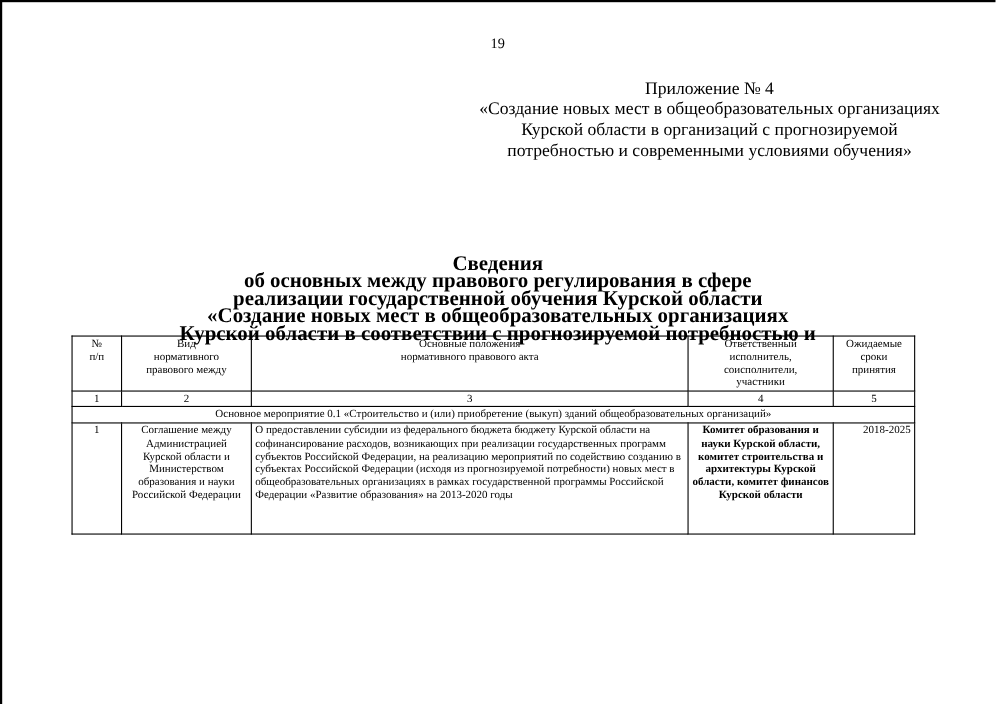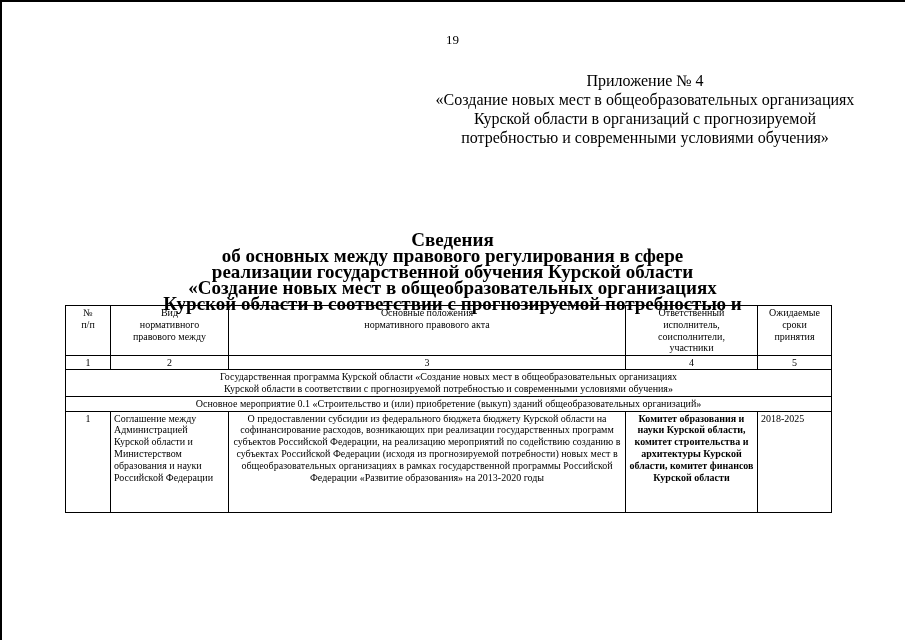--- a/index.html
+++ b/index.html
@@ -46,24 +46,24 @@
   .reg-table th {
     font-weight: normal;
     text-align: center;
     white-space: pre-line;
   }
   .header-row th { height: 47px; }
   .colnum-row td { height: 13px; text-align: center; line-height: 11px; }
   .section-row td { text-align: center; white-space: pre-line; }
   .data-row td { height: 101px; }
   .c-num  { text-align: center; }
-  .c-act  { text-align: left; }
-  .c-prov { text-align: center; }
+  .c-act  { text-align: center; }
+  .c-prov { text-align: left; }
   .c-exec { text-align: center; font-weight: bold; }
-  .c-time { text-align: left; }
+  .c-time { text-align: right; }
 </style>
 </head>
 <body>
 
 <div class="page">
   <div class="scan-edge-left"></div>
   <div class="scan-edge-top"></div>
 
   <div class="page-number">19</div>
 
@@ -108,24 +108,20 @@
 принятия</th>
       </tr>
       <tr class="colnum-row">
         <td>1</td>
         <td>2</td>
         <td>3</td>
         <td>4</td>
         <td>5</td>
       </tr>
       <tr class="section-row">
-        <td colspan="5">Государственная программа Курской области «Создание новых мест в общеобразовательных  организациях
-Курской области в соответствии с прогнозируемой потребностью и современными условиями обучения»</td>
-      </tr>
-      <tr class="section-row">
         <td colspan="5">Основное мероприятие 0.1 «Строительство и (или) приобретение (выкуп) зданий общеобразовательных организаций»</td>
       </tr>
       <tr class="data-row">
         <td class="c-num">1</td>
         <td class="c-act">Соглашение между Администрацией Курской области и Министерством образования и науки Российской Федерации</td>
         <td class="c-prov">О предоставлении субсидии из федерального бюджета  бюджету Курской области на софинансирование расходов, возникающих при реализации государственных программ субъектов Российской Федерации, на реализацию мероприятий по содействию созданию в субъектах Российской Федерации (исходя из прогнозируемой потребности) новых мест в общеобразовательных организациях в рамках  государственной программы Российской Федерации «Развитие образования» на 2013-2020 годы</td>
         <td class="c-exec">Комитет образования и науки Курской области, комитет строительства и архитектуры Курской области, комитет финансов Курской области</td>
         <td class="c-time">2018-2025</td>
       </tr>
     </tbody>

